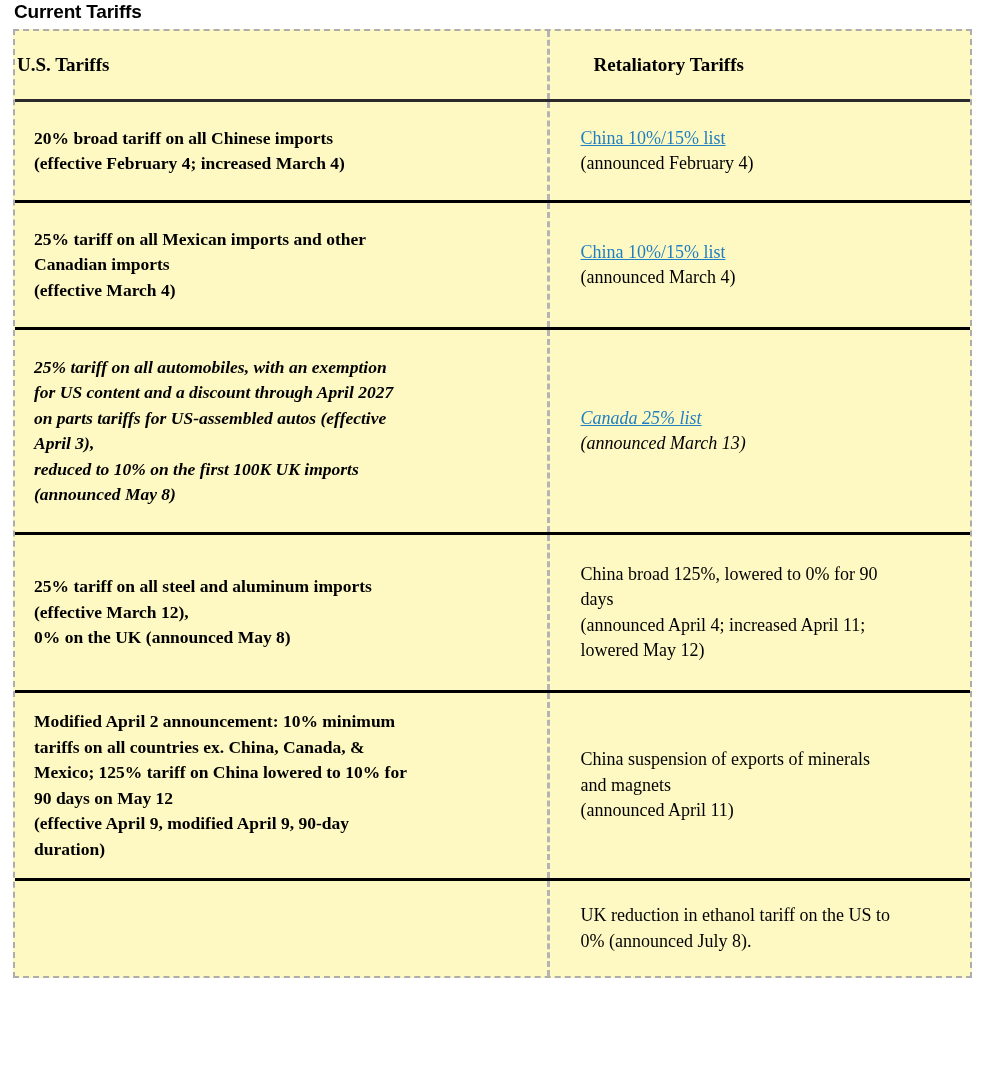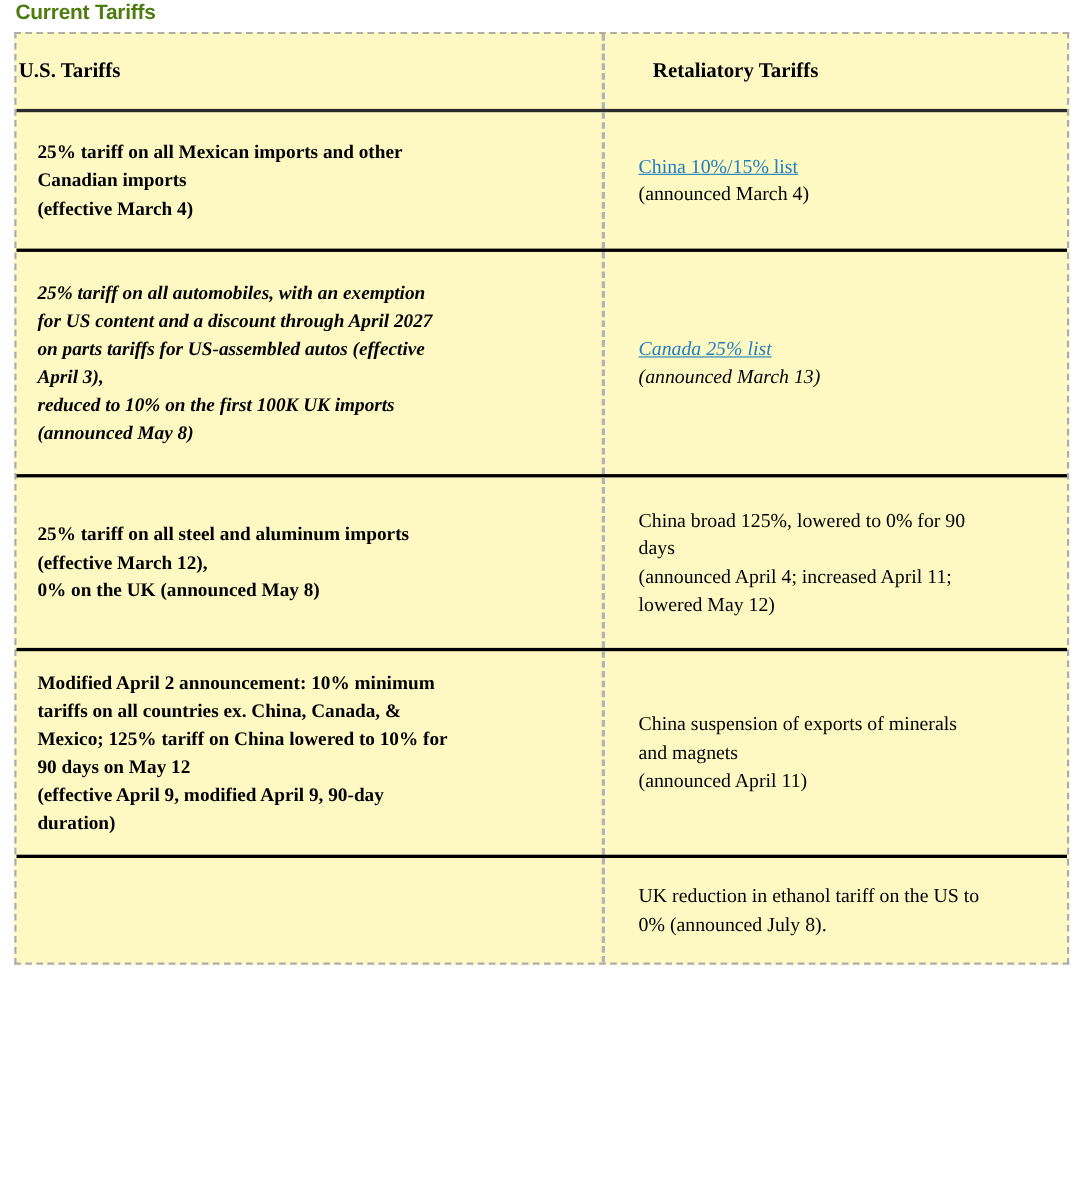--- a/index.html
+++ b/index.html
@@ -24,21 +24,21 @@
   
   .page-title {
     position: absolute;
     left: 14px;
     top: 0px;
     font-family: "Liberation Sans", "DejaVu Sans", sans-serif;
     font-weight: bold;
     font-size: 19px;
     line-height: 24px;
     letter-spacing: -0.2px;
-    color: #4d7c0f;
+    color: #000000;
     white-space: nowrap;
   }
 
   
   .table-wrap {
     position: absolute;
     left: 13px;
     top: 29px;
     width: 959px;
     border: 2px dashed #adadad;
@@ -151,20 +151,29 @@
           <th class="head-us">
             <div class="htxt">U.S. Tariffs</div>
           </th>
           <th class="head-ret">
             <div class="htxt">Retaliatory Tariffs</div>
           </th>
         </tr>
       </thead>
       <tbody>
 
+        <tr class="row-1">
+          <td class="cell-us">
+            <div class="ctxt">20% broad tariff on all Chinese imports
+(effective February 4; increased March 4)</div>
+          </td>
+          <td class="cell-ret">
+            <div class="ctxt"><a class="tariff-link">China 10%/15% list</a><br><span>(announced February 4)</span></div>
+          </td>
+        </tr>
 
 
         <tr class="row-3">
           <td class="cell-us">
             <div class="ctxt">25% tariff on all Mexican imports and other
 Canadian imports
 (effective March 4)</div>
           </td>
           <td class="cell-ret">
             <div class="ctxt"><a class="tariff-link">China 10%/15% list</a><br><span>(announced March 4)</span></div>

